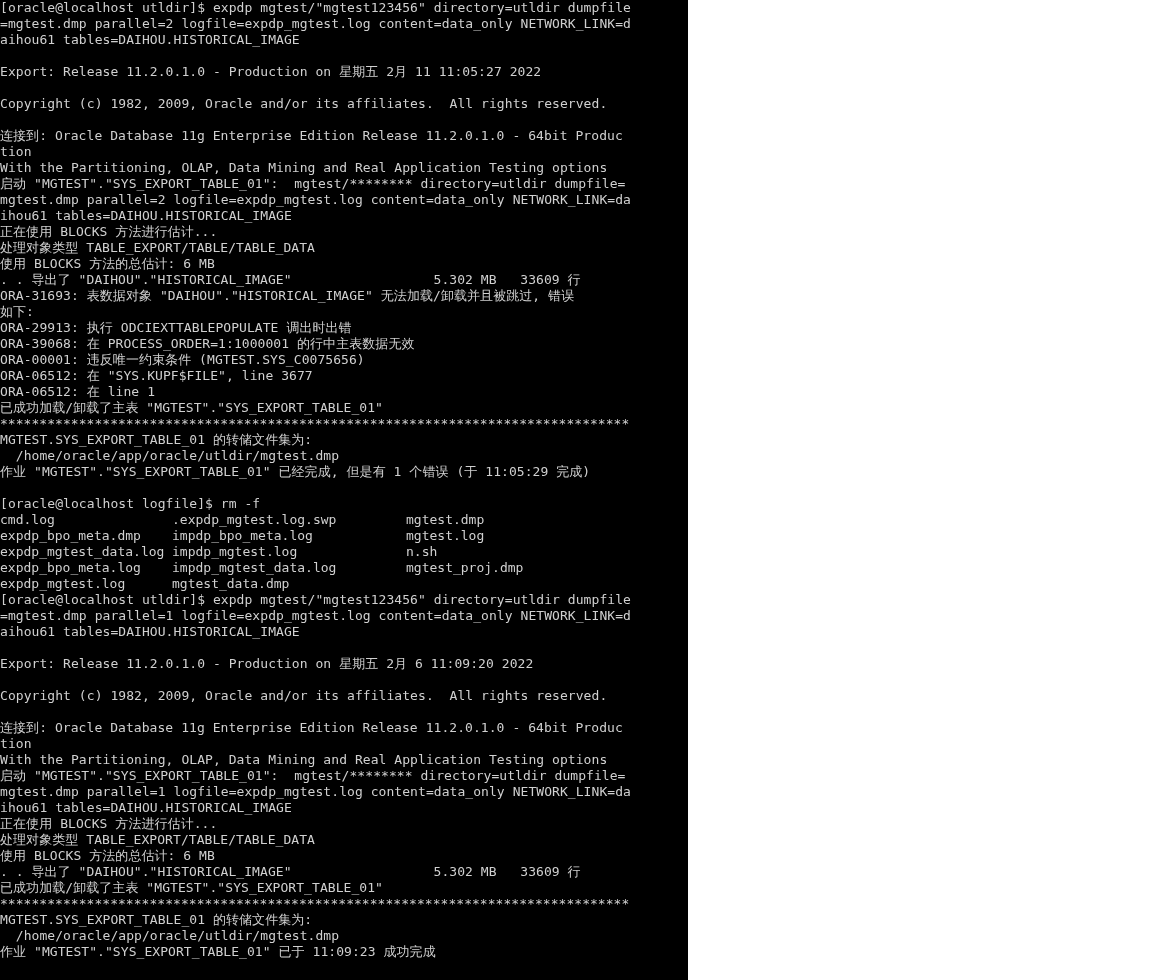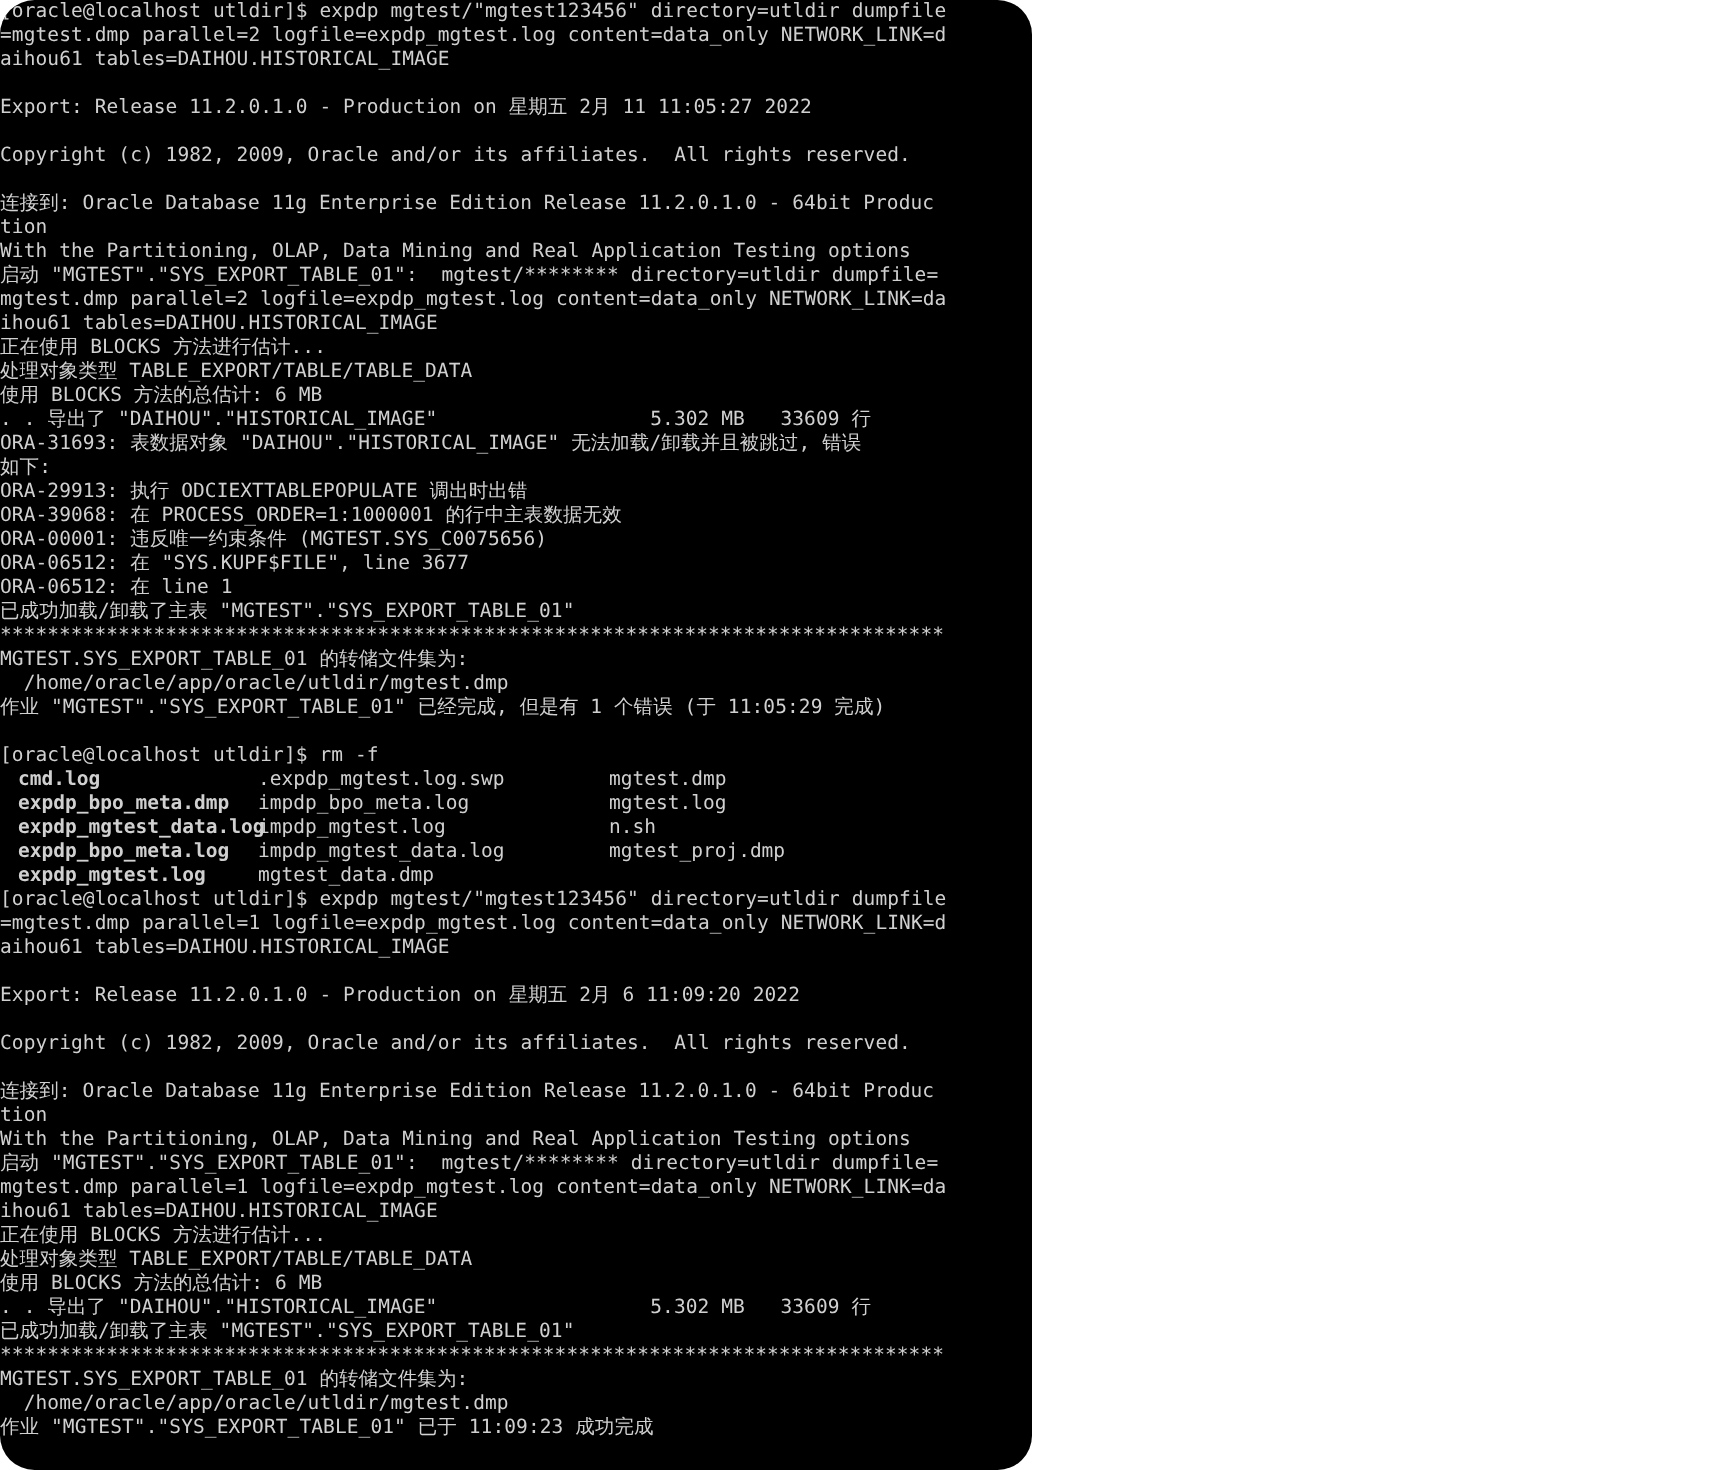--- a/index.html
+++ b/index.html
@@ -15,21 +15,20 @@
     font-family: "DejaVu Sans Mono", "Liberation Mono", monospace;
   }
   #terminal {
     position: absolute;
     left: 0;
     top: 0;
     width: 688px;
     height: 980px;
     background: #000000;
     overflow: hidden;
-    border-radius: 23px;
   }
   #screen {
     position: absolute;
     left: 0;
     top: 0;
     width: 688px;
     padding: 0;
     margin: 0;
   }
   .line {
@@ -58,21 +57,21 @@
   
   .cols {
     display: block;
     height: 16px;
     line-height: 16px;
     font-size: 13px;
     color: #d0d0d0;
     white-space: pre;
     position: relative;
   }
-  .cols .c1 { position: absolute; left: 12px;   top: 0; font-weight: bold; }
+  .cols .c1 { position: absolute; left: 0px;   top: 0; }
   .cols .c2 { position: absolute; left: 172px; top: 0; }
   .cols .c3 { position: absolute; left: 369px; top: 0; padding-left: 37px; }
   .right-pane {
     position: absolute;
     left: 688px;
     top: 0;
     width: 464px;
     height: 980px;
     background: #ffffff;
   }
@@ -106,21 +105,21 @@
       <div class="line cjk">ORA-39068: 在 PROCESS_ORDER=1:1000001 的行中主表数据无效</div>
       <div class="line cjk">ORA-00001: 违反唯一约束条件 (MGTEST.SYS_C0075656)</div>
       <div class="line cjk">ORA-06512: 在 "SYS.KUPF$FILE", line 3677</div>
       <div class="line cjk">ORA-06512: 在 line 1</div>
       <div class="line cjk">已成功加载/卸载了主表 "MGTEST"."SYS_EXPORT_TABLE_01"</div>
       <div class="line stars">********************************************************************************</div>
       <div class="line cjk">MGTEST.SYS_EXPORT_TABLE_01 的转储文件集为:</div>
       <div class="line">  /home/oracle/app/oracle/utldir/mgtest.dmp</div>
       <div class="line cjk">作业 "MGTEST"."SYS_EXPORT_TABLE_01" 已经完成, 但是有 1 个错误 (于 11:05:29 完成)</div>
       <div class="line blank"></div>
-      <div class="line">[oracle@localhost utldir]$ rm -f</div>
+      <div class="line">[oracle@localhost logfile]$ rm -f</div>
       <div class="cols"><span class="c1">cmd.log</span><span class="c2">.expdp_mgtest.log.swp</span><span class="c3">mgtest.dmp</span></div>
       <div class="cols"><span class="c1">expdp_bpo_meta.dmp</span><span class="c2">impdp_bpo_meta.log</span><span class="c3">mgtest.log</span></div>
       <div class="cols"><span class="c1">expdp_mgtest_data.log</span><span class="c2">impdp_mgtest.log</span><span class="c3">n.sh</span></div>
       <div class="cols"><span class="c1">expdp_bpo_meta.log</span><span class="c2">impdp_mgtest_data.log</span><span class="c3">mgtest_proj.dmp</span></div>
       <div class="cols"><span class="c1">expdp_mgtest.log</span><span class="c2">mgtest_data.dmp</span><span class="c3"></span></div>
       <div class="line">[oracle@localhost utldir]$ expdp mgtest/"mgtest123456" directory=utldir dumpfile</div>
       <div class="line">=mgtest.dmp parallel=1 logfile=expdp_mgtest.log content=data_only NETWORK_LINK=d</div>
       <div class="line">aihou61 tables=DAIHOU.HISTORICAL_IMAGE</div>
       <div class="line blank"></div>
       <div class="line cjk">Export: Release 11.2.0.1.0 - Production on 星期五 2月 6 11:09:20 2022</div>

